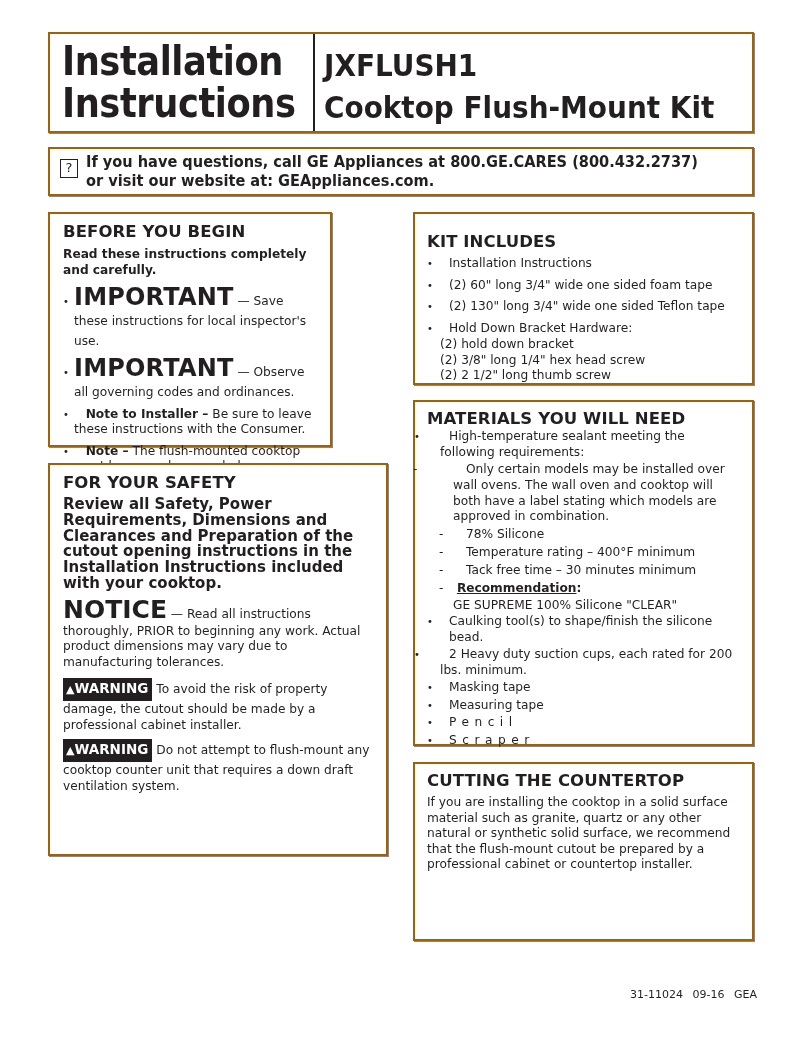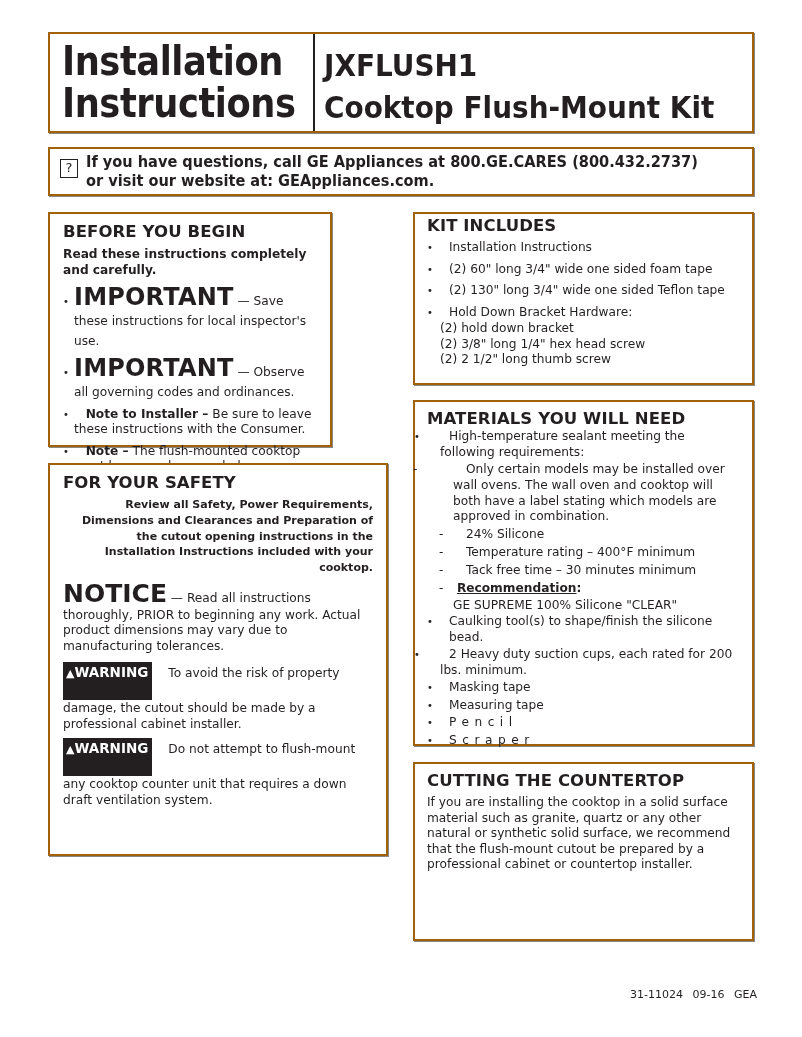--- a/index.html
+++ b/index.html
@@ -30,29 +30,29 @@
   #before .lead { font-weight: bold; font-size: 12.2px; line-height: 16px; margin-bottom: 6px; }
   .imp { position: relative; padding-left: 11px; margin-bottom: 6px; }
   .imp .bullet { position: absolute; left: 0; top: 12px; font-size: 10px; }
   .imp .big { font-weight: bold; font-size: 24px; line-height: 26px; letter-spacing: 0.2px; }
   .imp .rest { font-size: 12.2px; line-height: 15.5px; }
   #before .note { position: relative; padding-left: 11px; margin-bottom: 6px; font-size: 12.2px; line-height: 15.5px; }
   #before .note .bullet { position: absolute; left: 0; top: 0; font-size: 10px; }
 
   
   #safety { left: 48px; top: 463px; width: 340px; height: 393px; padding: 8px 13px; }
-  #safety .lead { font-weight: bold; font-size: 11px; line-height: 15.8px; margin-bottom: 4px; text-align: right; }
+  #safety .lead { font-weight: bold; font-size: 15px; line-height: 15.8px; margin-bottom: 4px; }
   #safety .notice .big { font-weight: bold; font-size: 25px; line-height: 28px; }
   #safety .notice { font-size: 12.2px; line-height: 15.5px; margin-bottom: 8px; }
   .warn { font-size: 12.2px; line-height: 16px; margin-bottom: 6px; }
-  .warn .tag { display: inline-block; background: #231f20; color: #fff; font-weight: bold; font-size: 13.5px; line-height: 20px; padding: 0 4px 16px 3px; margin-right: 16px; vertical-align: baseline; }
+  .warn .tag { display: inline-block; background: #231f20; color: #fff; font-weight: bold; font-size: 13.5px; line-height: 20px; padding: 0 4px 1px 3px; margin-right: 4px; vertical-align: baseline; }
   .warn .tag .tri { font-size: 11px; }
 
   
-  #kit { left: 413px; top: 212px; width: 341px; height: 173px; padding: 2px 12px; }
+  #kit { left: 413px; top: 212px; width: 341px; height: 173px; padding: 18px 12px; }
   #kit .li { margin-bottom: 6px; padding-left: 22px; }
   #kit .sub { font-size: 12.2px; line-height: 15.5px; padding-left: 13px; margin-top: -5px; }
 
   
   #materials { left: 413px; top: 400px; width: 341px; height: 346px; padding: 7px 12px; }
   #materials h2.sec { margin-bottom: 0; }
   #materials .li { margin-bottom: 2px; padding-left: 22px; }
   #materials .li.wrap { padding-left: 13px; text-indent: 9px; }
   #materials .li.wrap .bullet { left: -13px; text-indent: 0; }
   #materials .dash { position: relative; padding-left: 39px; font-size: 12.2px; line-height: 15.8px; margin-bottom: 2px; }
@@ -137,21 +137,21 @@
     <div>(2) hold down bracket</div>
     <div>(2) 3/8" long 1/4" hex head screw</div>
     <div>(2) 2 1/2" long thumb screw</div>
   </div>
 </div>
 
 <div id="materials" class="box heavy">
   <h2 class="sec">MATERIALS YOU WILL NEED</h2>
   <div class="li wrap"><span class="bullet">•</span><span>High-temperature sealant meeting the following requirements:</span></div>
   <div class="dash wrap"><span class="d">-</span><span>Only certain models may be installed over wall ovens. The wall oven and cooktop will both have a label stating which models are approved in combination.</span></div>
-  <div class="dash"><span class="d">-</span><span>24% Silicone</span></div>
+  <div class="dash"><span class="d">-</span><span>78% Silicone</span></div>
   <div class="dash"><span class="d">-</span><span>Temperature rating – 400°F minimum</span></div>
   <div class="dash"><span class="d">-</span><span>Tack free time – 30 minutes minimum</span></div>
   <div class="dash" style="padding-left:26px;"><span class="d">-</span>&nbsp;<span class="rec">Recommendation</span><span class="bold">:</span></div>
   <div class="recline">GE SUPREME 100% Silicone "CLEAR"</div>
   <div class="li"><span class="bullet">•</span><span>Caulking tool(s) to shape/finish the silicone bead.</span></div>
   <div class="li wrap"><span class="bullet">•</span><span>2 Heavy duty suction cups, each rated for 200 lbs. minimum.</span></div>
   <div class="li"><span class="bullet">•</span><span>Masking tape</span></div>
   <div class="li"><span class="bullet">•</span><span>Measuring tape</span></div>
   <div class="li"><span class="bullet">•</span><span class="spaced">Pencil</span></div>
   <div class="li"><span class="bullet">•</span><span class="spaced">Scraper</span></div>

